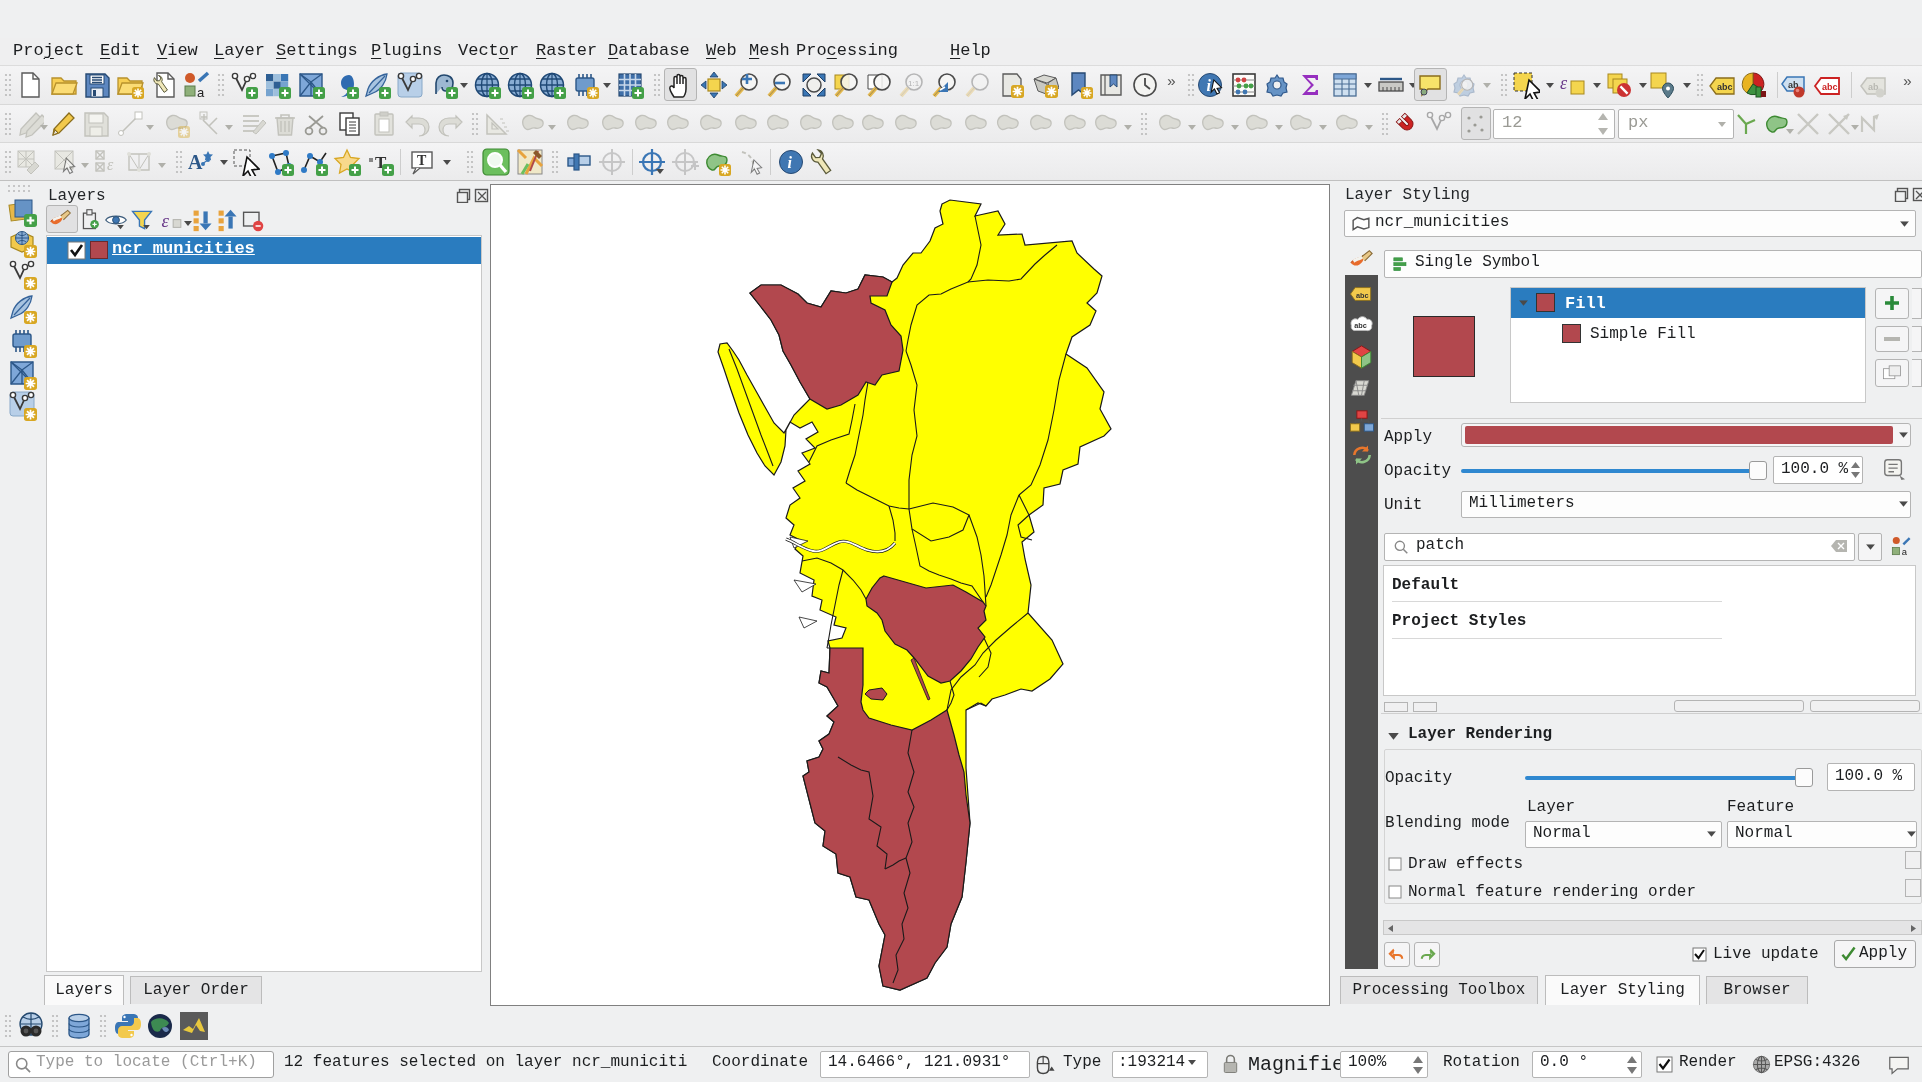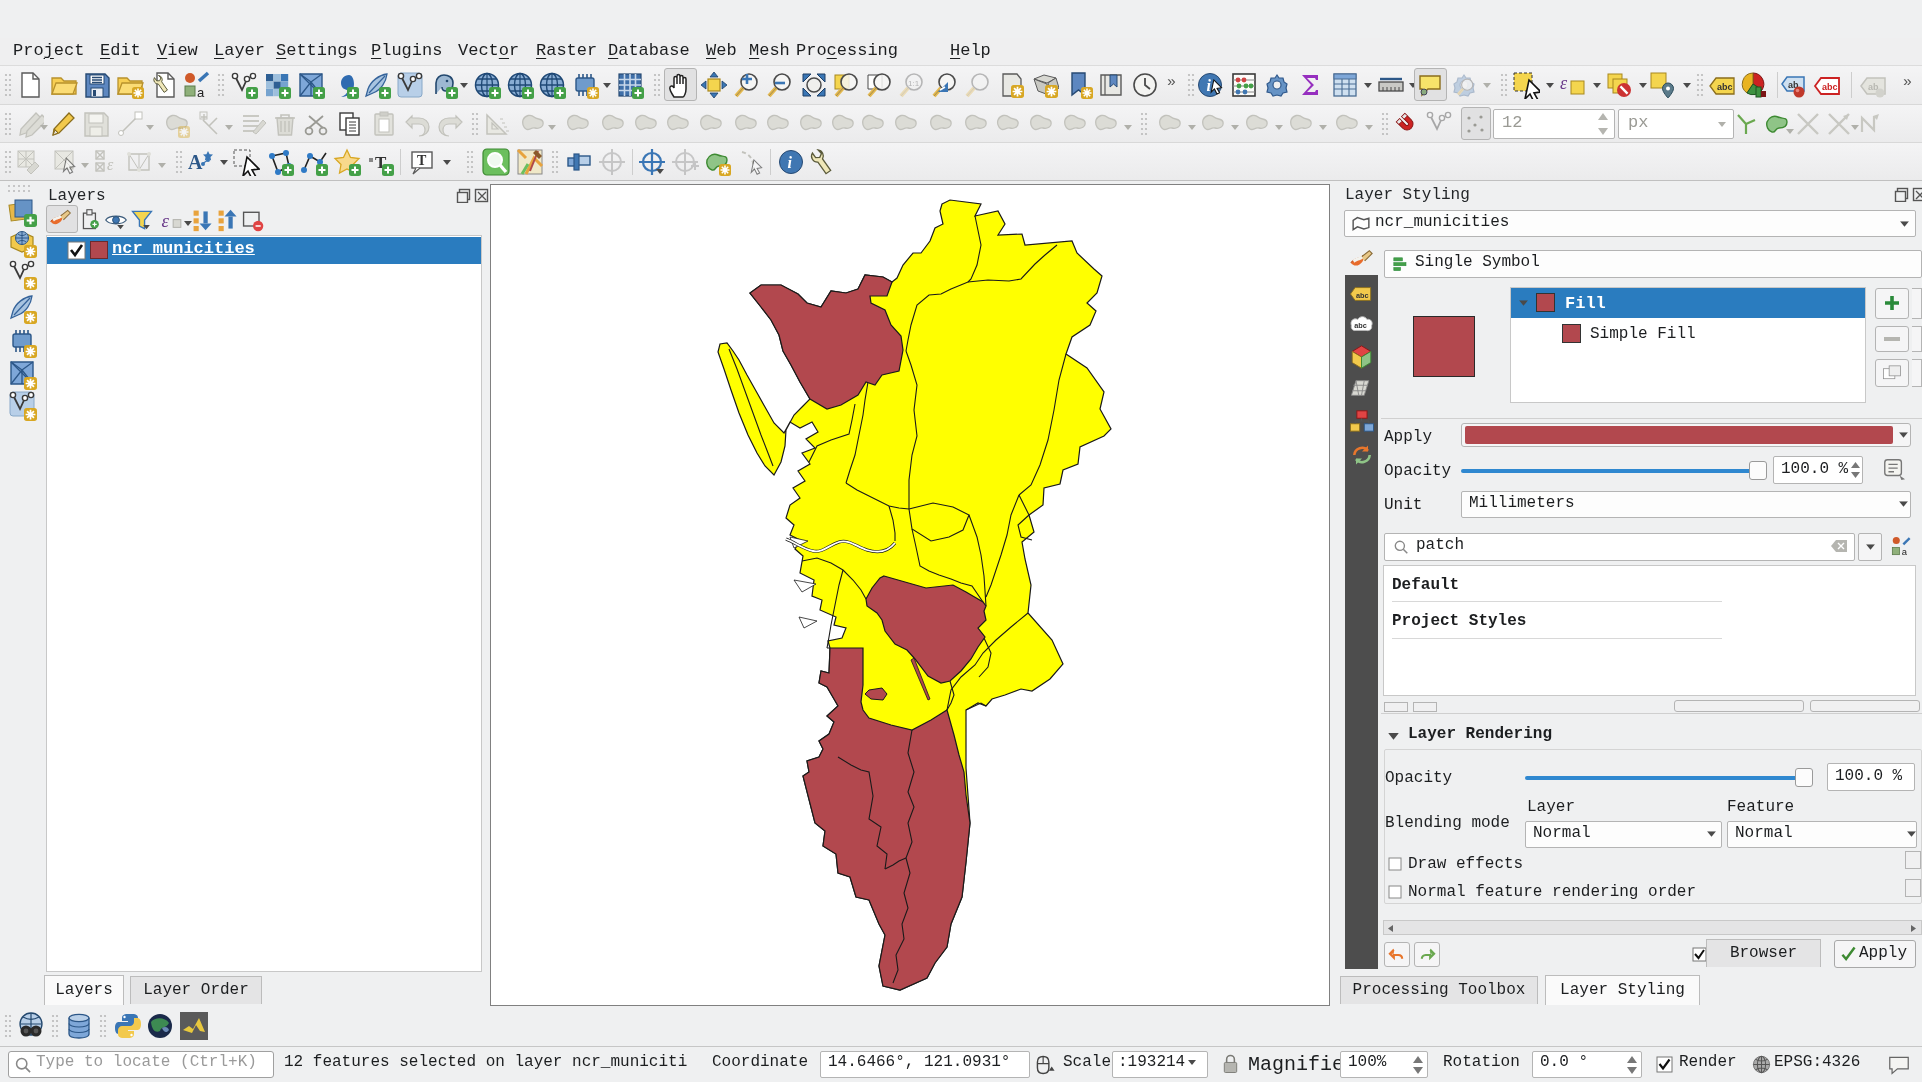--- a/index.html
+++ b/index.html
@@ -1239,21 +1239,21 @@
       <div class="abs" style="left:36px;top:6px;font-size:16px;color:#9a9a9a">Type to locate (Ctrl+K)</div>
       <div class="abs" style="left:284px;top:6px;font-size:16px">12 features selected on layer ncr_municiti</div>
       <div class="abs" style="left:712px;top:6px;font-size:16px">Coordinate</div>
       <div class="abs inbox" style="left:820px;top:4px;width:210px;height:27px"></div>
       <div class="abs" style="left:828px;top:6px;font-size:16px">14.6466°, 121.0931°</div>
       <svg class="abs" style="left:1036px;top:7px" width="20" height="22" viewBox="0 0 28 28">
         <path d="M10 2c5 0 8 3 8 8v8c0 5-3 8-8 8s-8-3-8-8v-8c0-5 3-8 8-8z" fill="none" stroke="#444" stroke-width="2"></path>
         <path d="M10 2v10M2 12h16" stroke="#444" stroke-width="1.6"></path>
         <path d="M22 16l4 6h-8z" fill="#444"></path>
       </svg>
-      <div class="abs" style="left:1063px;top:6px;font-size:16px">Scale</div>
+      <div class="abs" style="left:1063px;top:6px;font-size:16px">Type</div>
       <div class="abs inbox" style="left:1112px;top:4px;width:96px;height:27px"></div>
       <div class="abs" style="left:1118px;top:6px;font-size:16px">:193214</div>
       <svg class="abs" style="left:1188px;top:13px" width="8" height="6">
         <use href="#d-arrow"></use>
       </svg>
       <svg class="abs" style="left:1222px;top:6px" width="17" height="22" viewBox="0 0 22 28">
         <use href="#i-lock"></use>
       </svg>
       <div class="abs" style="left:1248px;top:6px;font-size:20px">Magnifier</div>
       <div class="abs inbox" style="left:1340px;top:4px;width:88px;height:27px"></div>
@@ -1520,15 +1520,15 @@
         <path d="M3 7l3.5 4L12 3" stroke="#111" stroke-width="2" fill="none"></path>
       </svg>
       <div class="abs" style="left:376px;top:764px;font-size:16px">Live update</div>
       <div class="abs" style="left:497px;top:759px;width:82px;height:28px;background:#f5f5f6;border:1px solid #a8a8a8;border-radius:3px"></div>
       <svg class="abs" style="left:503px;top:764px" width="17" height="17" viewBox="0 0 28 28">
         <path d="M4 16l6 7L24 4" fill="none" stroke="#3d8a32" stroke-width="4"></path>
       </svg>
       <div class="abs" style="left:522px;top:763px;font-size:16px">Apply</div>
       <div class="tab" style="left:3px;top:795px;width:198px;height:28px;line-height:27px">Processing Toolbox</div>
       <div class="tab on" style="left:208px;top:794px;width:155px;height:30px;line-height:29px">Layer Styling</div>
-      <div class="tab" style="left:369px;top:758px;width:115px;height:28px;line-height:27px">Browser</div>
+      <div class="tab" style="left:369px;top:795px;width:102px;height:28px;line-height:27px">Browser</div>
     </div>
   </div>
 
 </body></html>

